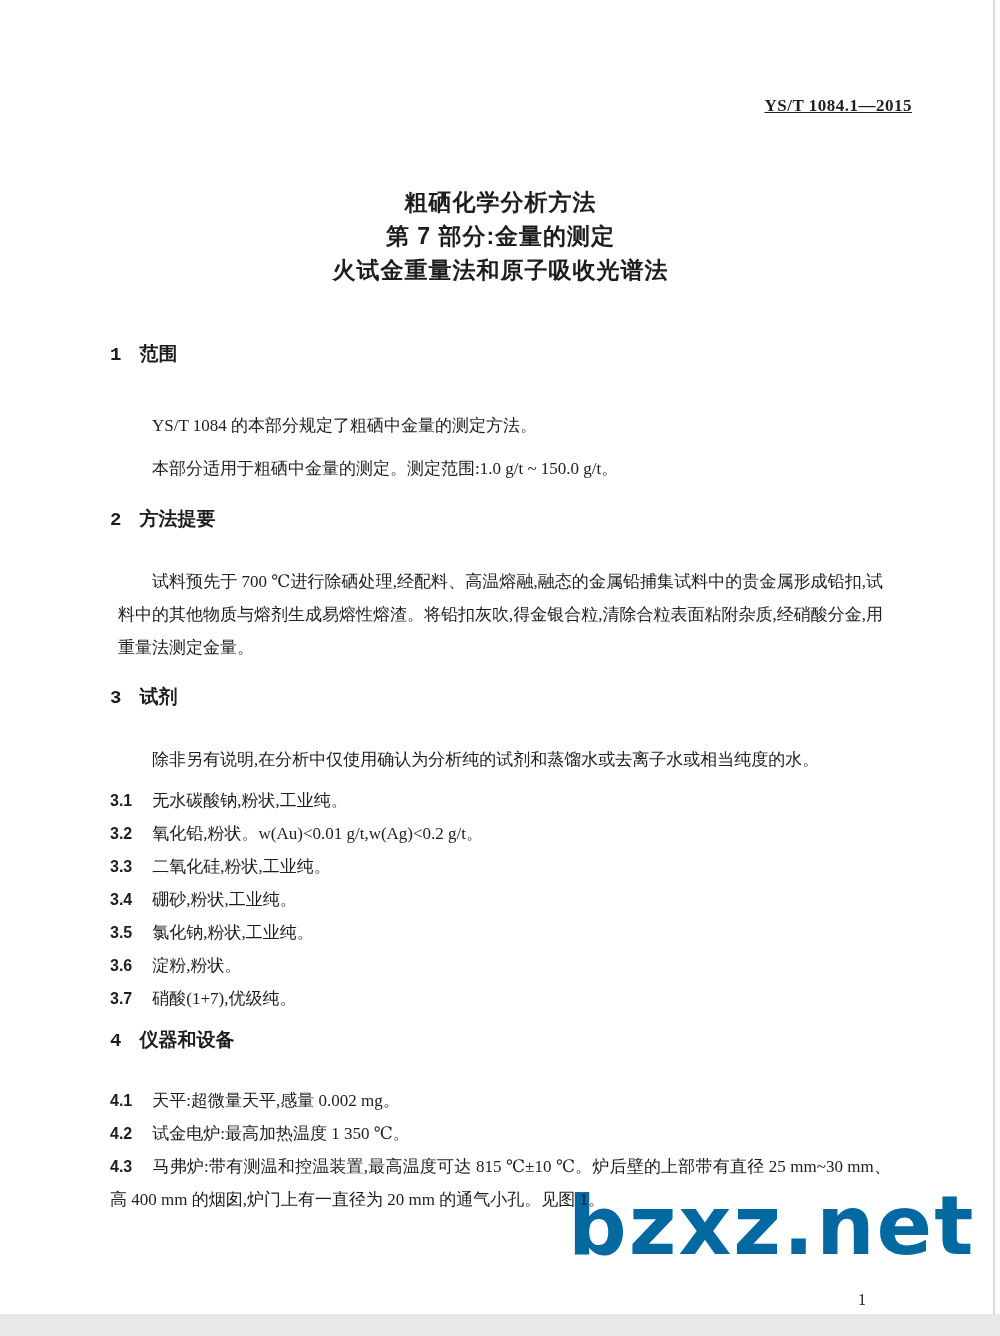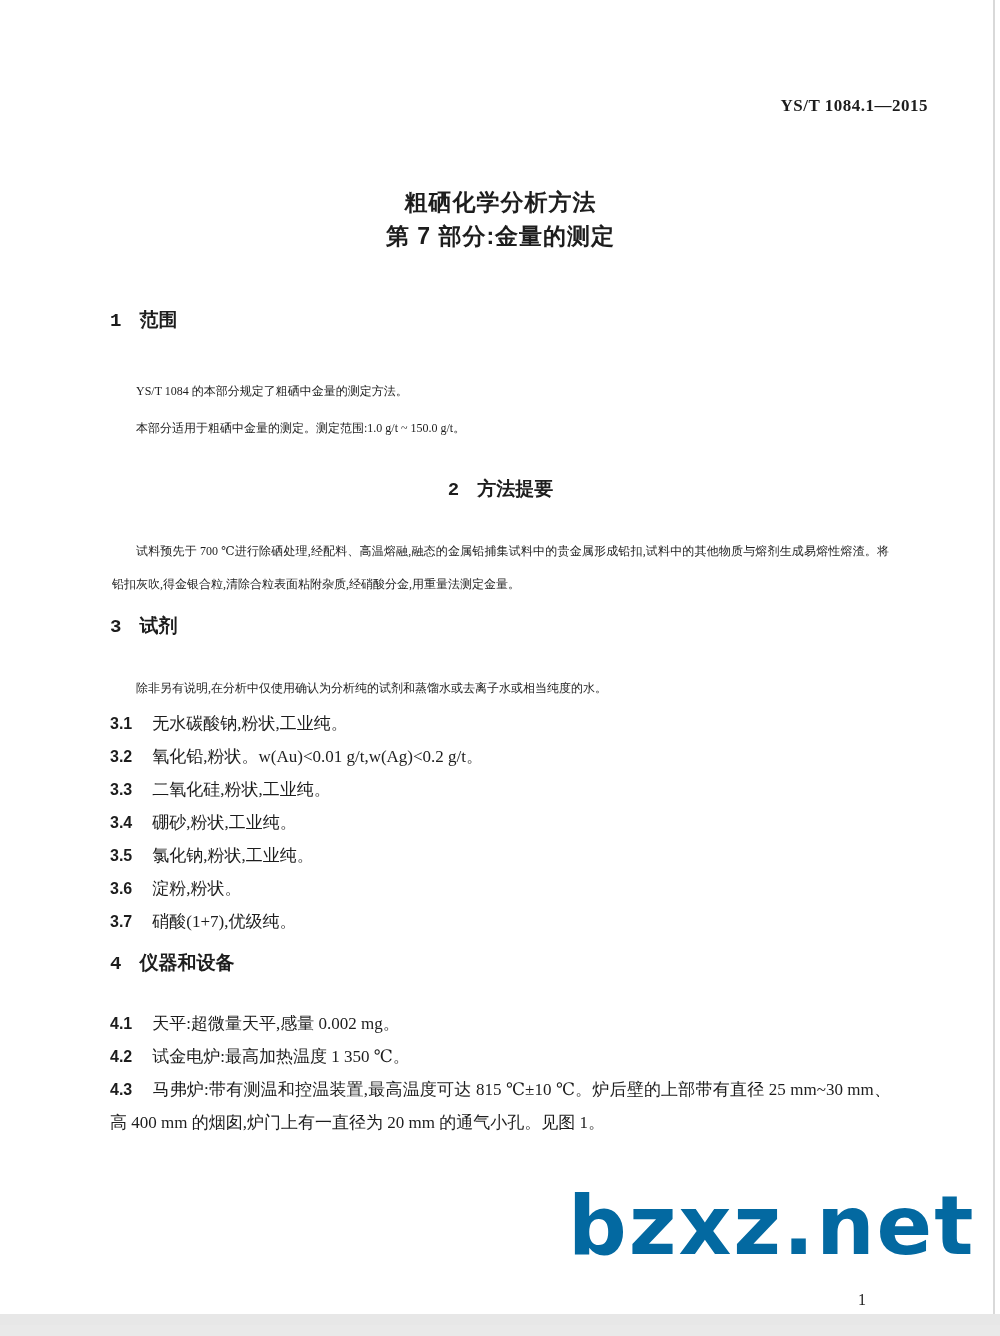--- a/index.html
+++ b/index.html
@@ -44,26 +44,27 @@
     font-weight: 700;
     font-size: 82px;
     letter-spacing: 2px;
     color: #0369a1;
     z-index: 0;
     user-select: none;
   }
   .header-code {
     position: absolute;
     top: 96px;
-    right: 72px;
+    right: 88px;
     font-family: "Liberation Serif", "DejaVu Serif", serif;
     font-weight: 700;
     font-size: 17px;
     letter-spacing: 0.5px;
     z-index: 1;
+    text-decoration: underline;
   }
   .content {
     position: relative;
     z-index: 1;
     padding: 185px 109px 0 110px;
   }
   .doc-title {
     text-align: center;
     font-family: "Liberation Sans", "DejaVu Sans", sans-serif;
     font-weight: 700;
@@ -75,28 +76,28 @@
     font-family: Liberation Mono, monospace;
     font-weight: 700;
     font-size: 19px;
     line-height: 24px;
   }
   .section-heading .sec-num {
     display: inline-block;
     margin-right: 18px;
   }
   .h1 { margin-top: 56px; }
-  .h2 { margin-top: 32px; text-align: center; }
-  .h3 { margin-top: 14px; }
+  .h2 { margin-top: 22px; }
+  .h3 { margin-top: 22px; }
   .h4 { margin-top: 14px; }
   .para {
-    font-size: 12px;
+    font-size: 17px;
     line-height: 35px;
     text-indent: 2em;
-    margin: 2px;
+    margin: 8px;
   }
   .para-block { margin-top: 41px; }
   .para-justify {
     text-align: justify;
     line-height: 33px;
   }
   .para-gap { margin-top: 33px; }
   .clauses { margin-top: 31px; }
   .clause {
     font-size: 17px;
@@ -126,20 +127,21 @@
 
   <div class="watermark">bzxz.net</div>
 
   <div class="header-code">YS/T 1084.1—2015</div>
 
   <div class="content">
 
     <div class="doc-title">
       <div>粗硒化学分析方法</div>
       <div>第 7 部分:金量的测定</div>
+      <div>火试金重量法和原子吸收光谱法</div>
     </div>
 
     <div class="section-heading h1">
       <span class="sec-num">1</span><span>范围</span>
     </div>
     <div class="para-block">
       <p class="para">YS/T 1084 的本部分规定了粗硒中金量的测定方法。</p>
       <p class="para">本部分适用于粗硒中金量的测定。测定范围:1.0 g/t ~ 150.0 g/t。</p>
     </div>
 

